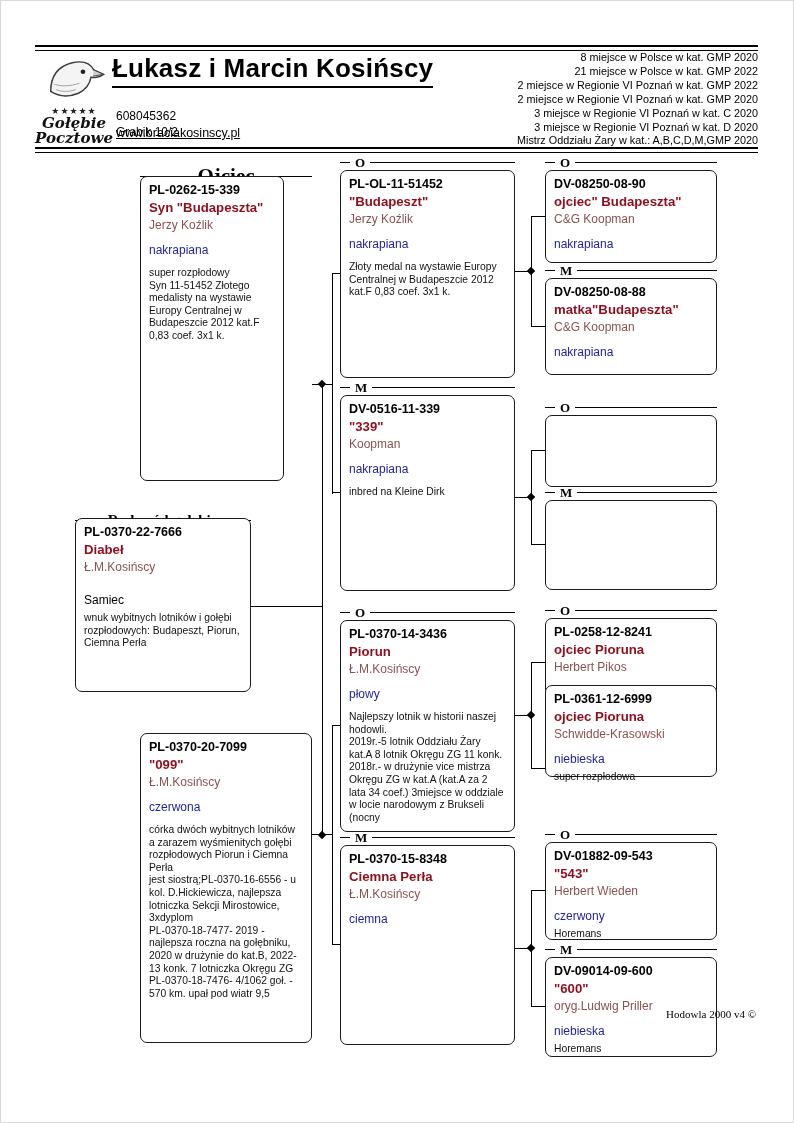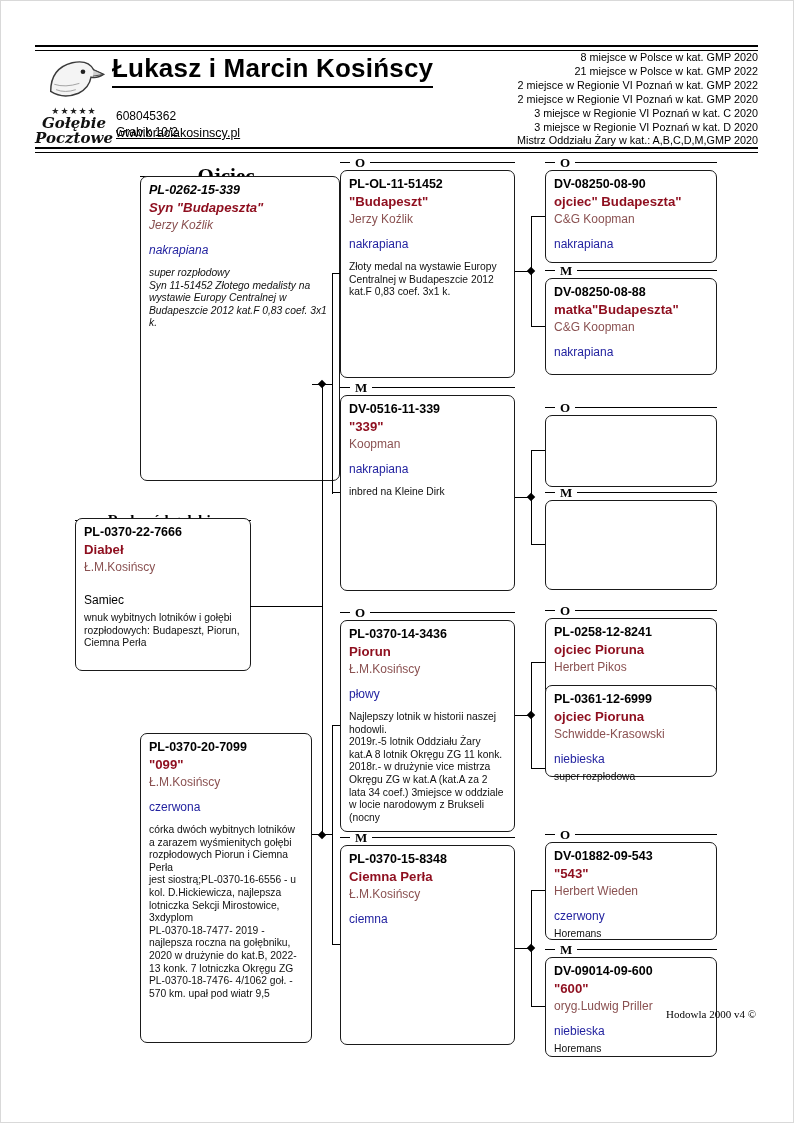--- a/index.html
+++ b/index.html
@@ -92,30 +92,30 @@
     <span class="gl-line"></span>
       <span class="gl-text">Ojciec</span>
       <span class="gl-line"></span>
   </div>
   <div class="genlabel" style="left:75px;top:500px;width:176px;font-size:15px;">
     <span class="gl-line"></span>
       <span class="gl-text">Rodowód gołębia</span>
       <span class="gl-line"></span>
   </div>
 
-  <div class="pbox" style="left:140px;top:176px;width:200px;height:305px;font-style:italic;">
+  <div class="pbox" style="left:140px;top:176px;width:144px;height:305px;">
     <div class="ring">PL-0262-15-339</div>
     <div class="pname">Syn "Budapeszta"</div>
     <div class="breeder">Jerzy Koźlik</div>
     <div class="pcolor">nakrapiana</div>
     <div class="note">super rozpłodowy
 Syn 11-51452 Złotego medalisty na wystawie Europy Centralnej w Budapeszcie 2012 kat.F 0,83 coef. 3x1 k.</div>
   </div>
 
-  <div class="pbox" style="left:75px;top:518px;width:176px;height:153px;">
+  <div class="pbox" style="left:75px;top:518px;width:176px;height:174px;">
     <div class="ring">PL-0370-22-7666</div>
     <div class="pname">Diabeł</div>
     <div class="breeder">Ł.M.Kosińscy</div>
     <div class="sex">Samiec</div>
     <div class="note note-tight">wnuk wybitnych lotników i gołębi rozpłodowych: Budapeszt, Piorun, Ciemna Perła</div>
   </div>
 
   <div class="pbox" style="left:140px;top:733px;width:172px;height:310px;">
     <div class="ring">PL-0370-20-7099</div>
     <div class="pname">"099"</div>

